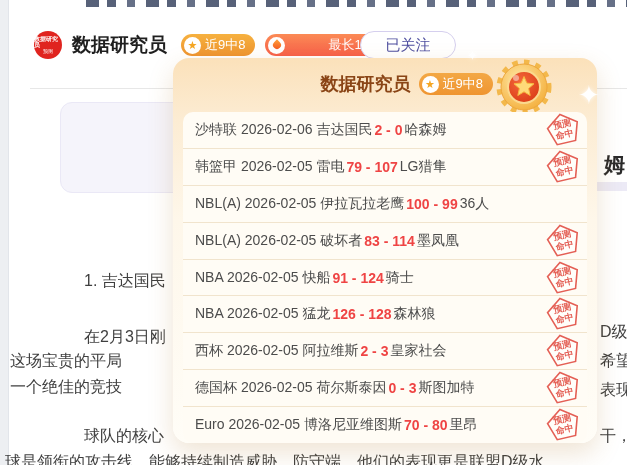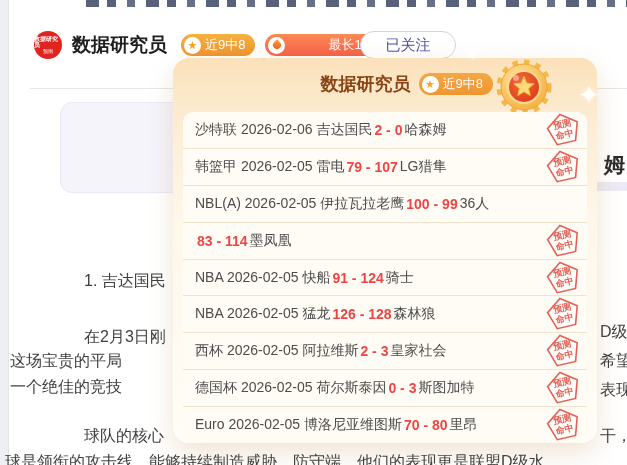--- a/index.html
+++ b/index.html
@@ -155,20 +155,21 @@
           <text x="18.5" y="14.5" text-anchor="middle" font-size="9" font-weight="bold" fill="#e25247">预测</text>
           <text x="18.5" y="25" text-anchor="middle" font-size="9" font-weight="bold" fill="#e25247">命中</text>
         </svg>
       </div>
       <div class="row">
         <span>NBL(A) 2026-02-05 伊拉瓦拉老鹰</span>
         <span class="score">100 - 99</span>
         <span>36人</span>
       </div>
       <div class="row">
+        <span>NBL(A) 2026-02-05 破坏者</span>
         <span class="score">83 - 114</span>
         <span>墨凤凰</span>
         <svg width="37" height="35" viewBox="0 0 37 35" class="stamp">
           <polygon points="18.5,1.5 3.3,12.6 9.1,30.4 27.9,30.4 33.7,12.6" fill="rgba(255,255,255,0.55)" stroke="#e25247" stroke-width="1.6"></polygon>
           <text x="18.5" y="14.5" text-anchor="middle" font-size="9" font-weight="bold" fill="#e25247">预测</text>
           <text x="18.5" y="25" text-anchor="middle" font-size="9" font-weight="bold" fill="#e25247">命中</text>
         </svg>
       </div>
       <div class="row">
         <span>NBA 2026-02-05 快船</span>

